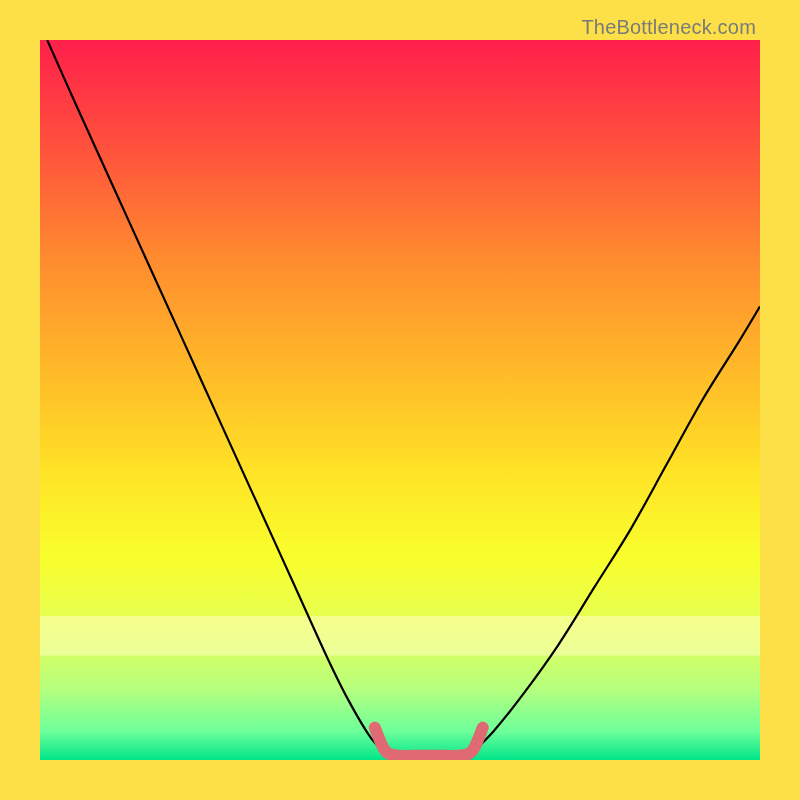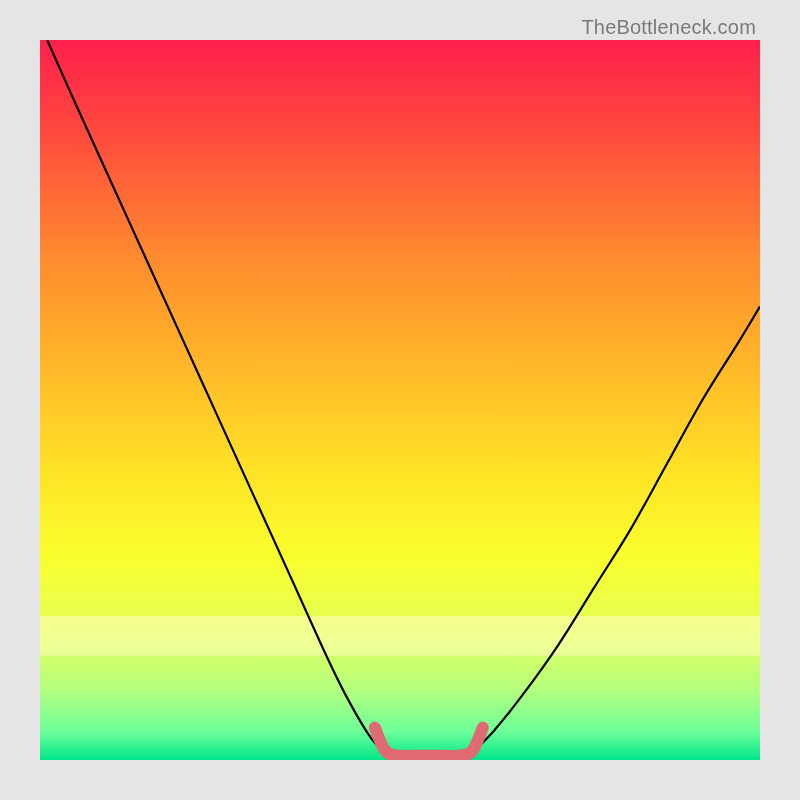--- a/index.html
+++ b/index.html
@@ -8,21 +8,21 @@
     width: 800px;
     height: 800px;
     overflow: hidden;
     background: #000;
     font-family: Arial, Helvetica, sans-serif;
   }
   .frame {
     position: absolute;
     left: 0; top: 0;
     width: 800px; height: 800px;
-    background: #e5e5e5;
+    background: #fde047;
   }
   .plot {
     position: absolute;
     left: 40px;
     top: 40px;
     width: 720px;
     height: 720px;
     overflow: hidden;
   }
   .watermark {

